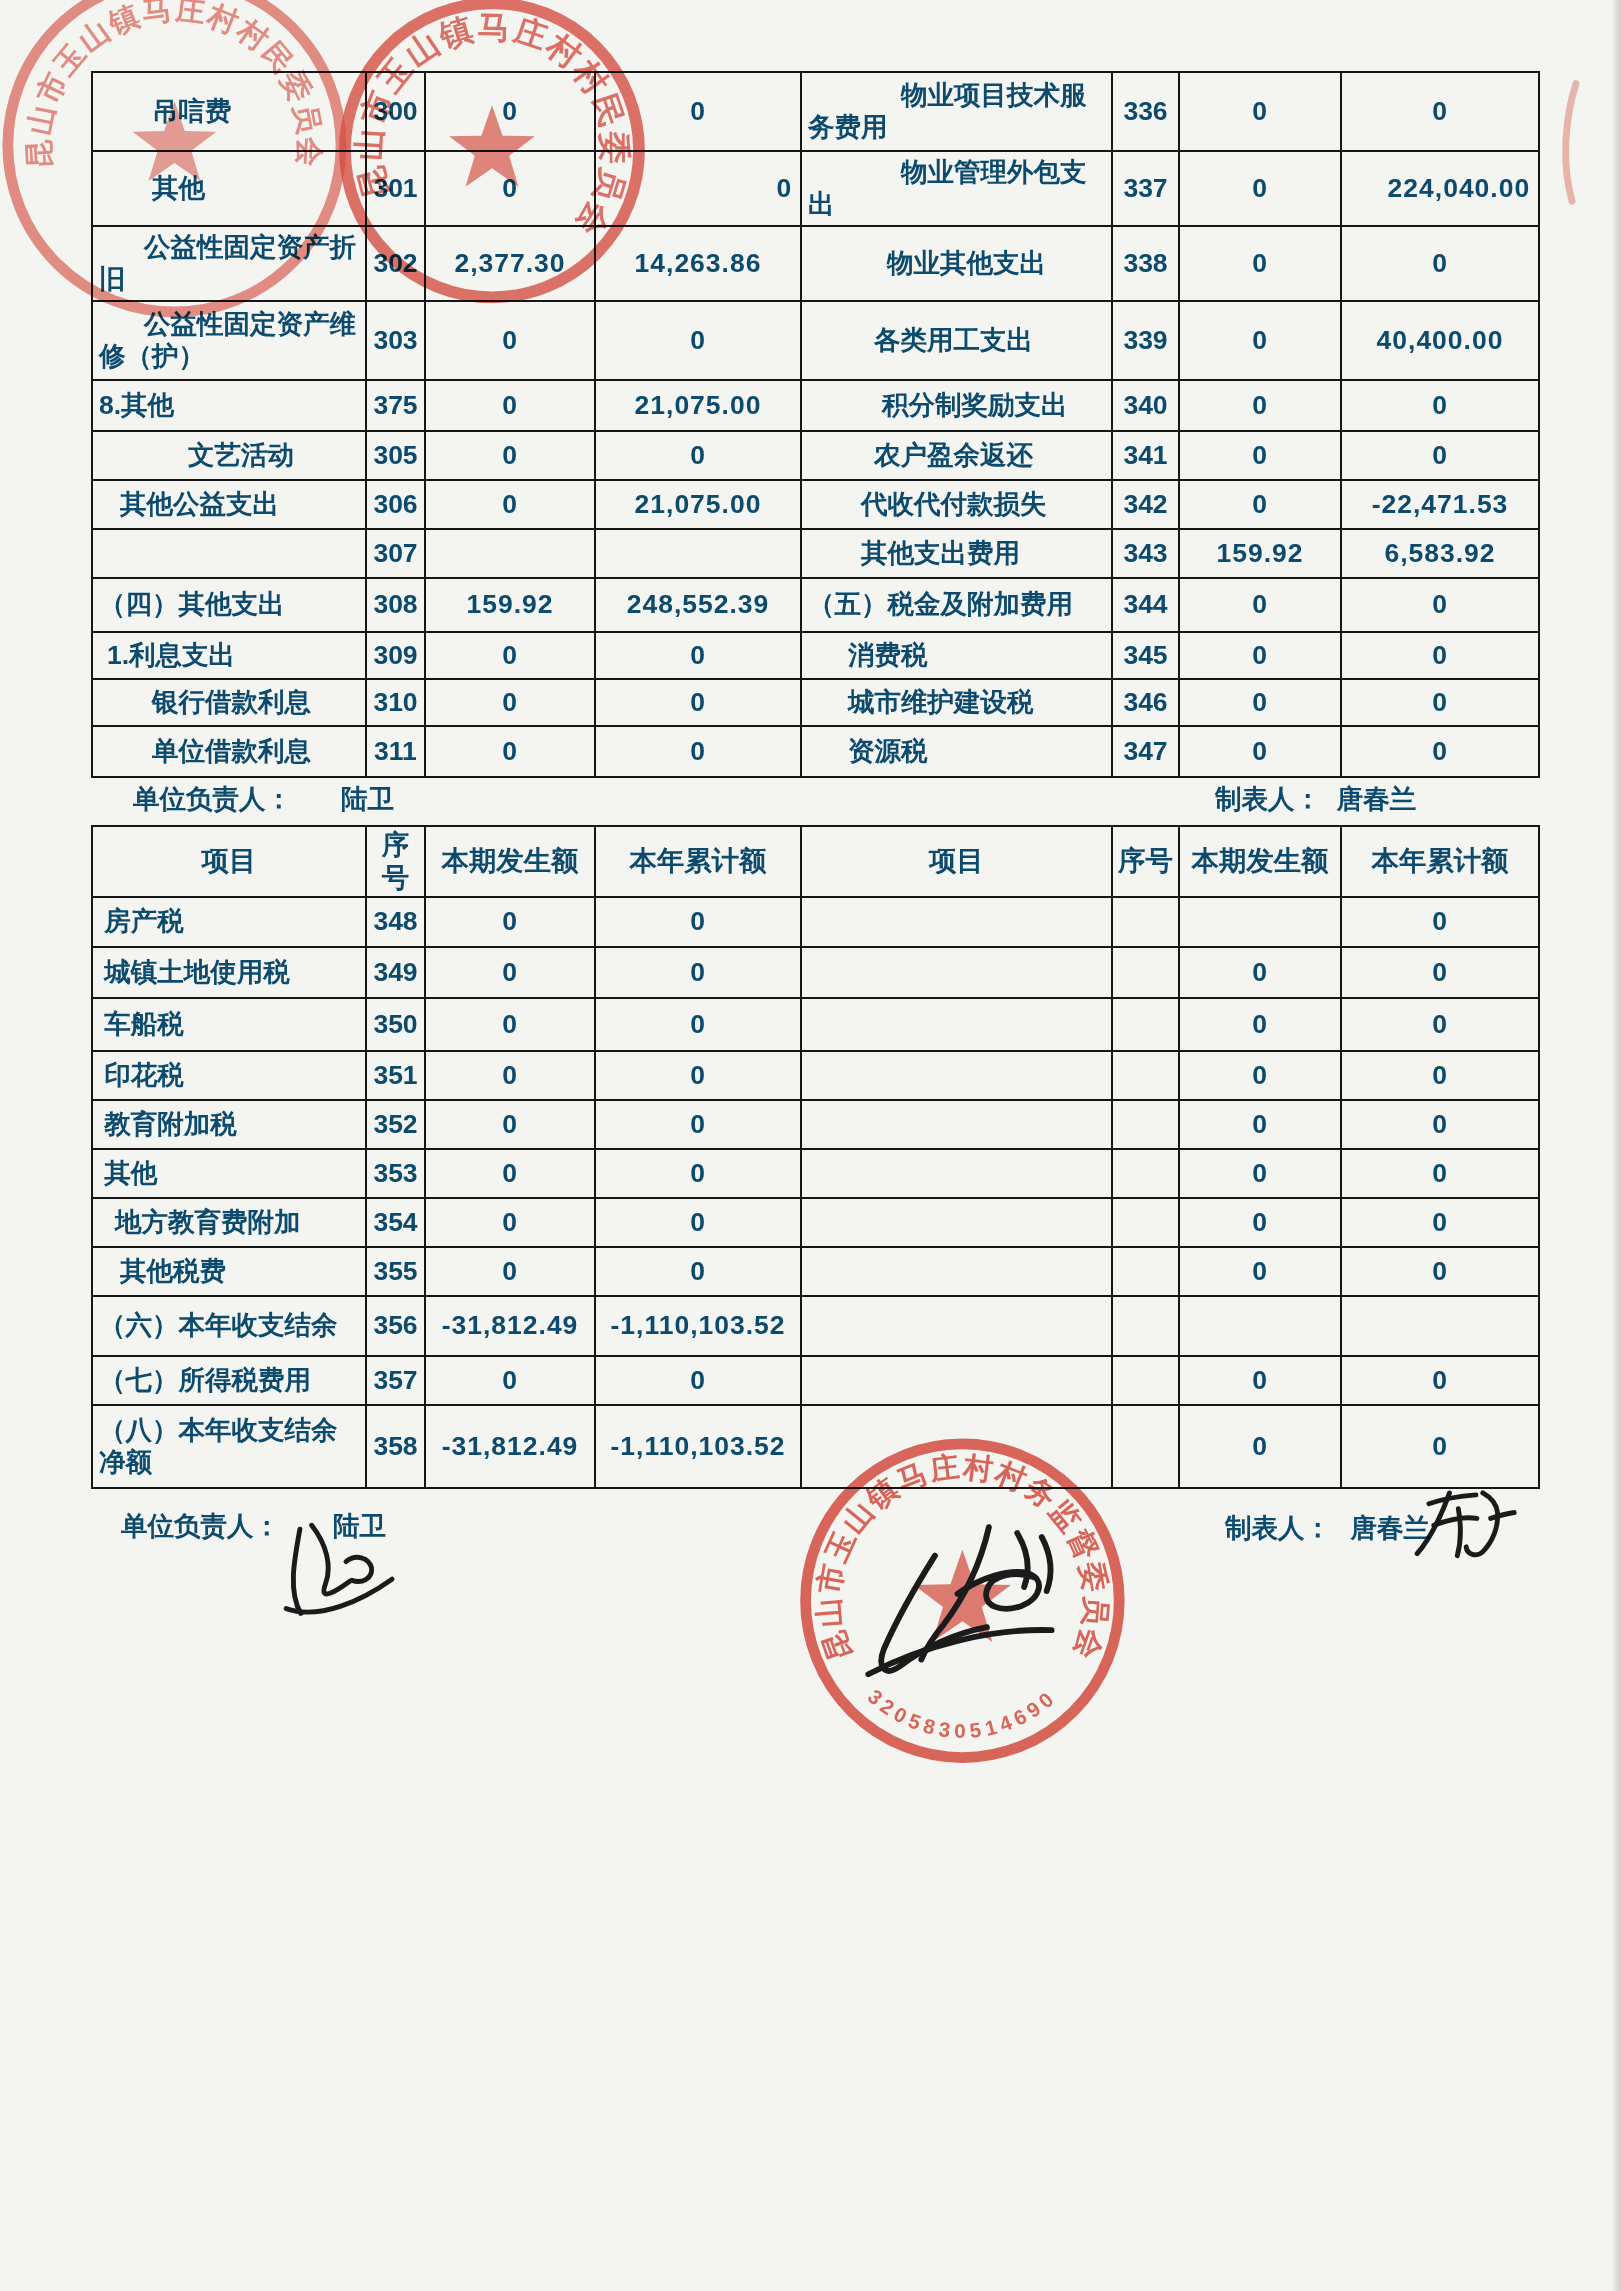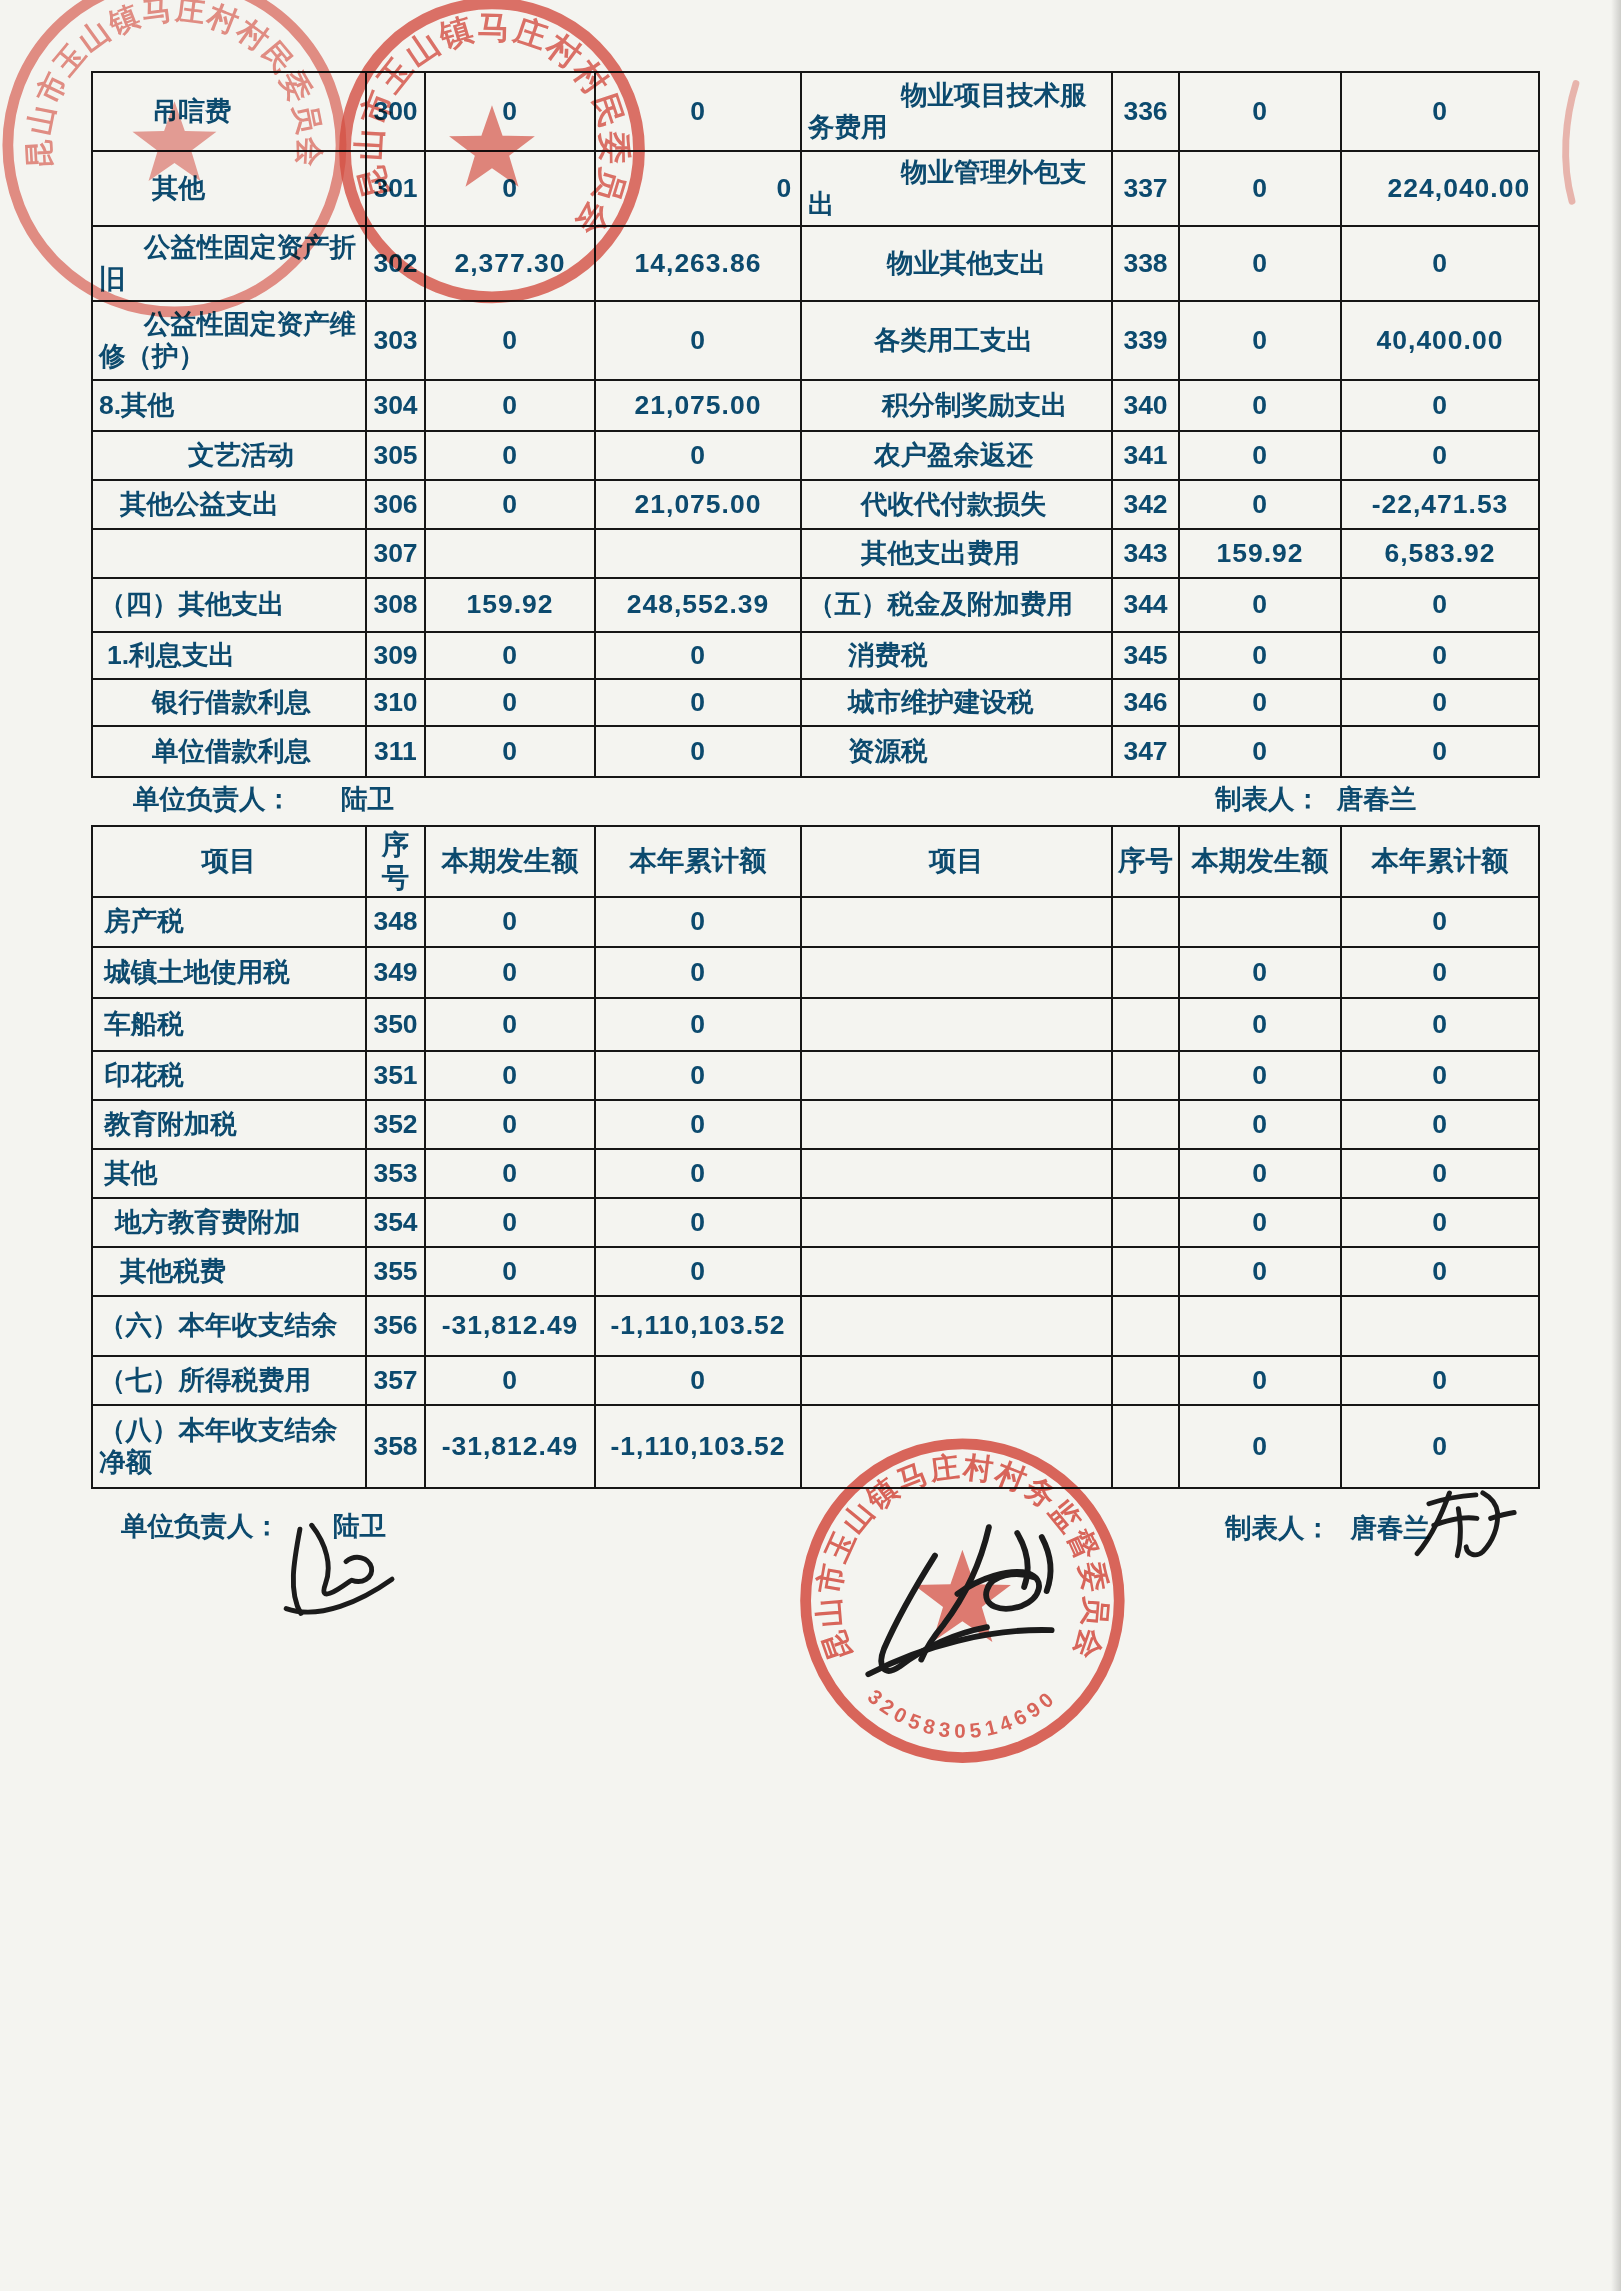--- a/index.html
+++ b/index.html
@@ -103,21 +103,21 @@
           <td class="ser">303</td>
           <td class="num">0</td>
           <td class="num">0</td>
           <td class="lbl" style="text-indent: 66px; border-radius: 20px;">各类用工支出</td>
           <td class="ser">339</td>
           <td class="num">0</td>
           <td class="num">40,400.00</td>
         </tr>
         <tr style="height: 51px;">
           <td class="lbl">8.其他</td>
-          <td class="ser">304</td>
+          <td class="ser">375</td>
           <td class="num">0</td>
           <td class="num">21,075.00</td>
           <td class="lbl" style="text-indent: 53px; padding-left: 27px;">积分制奖励支出</td>
           <td class="ser">340</td>
           <td class="num">0</td>
           <td class="num">0</td>
         </tr>
         <tr style="height: 49px;">
           <td class="lbl" style="text-indent: 21px; text-align: center;">文艺活动</td>
           <td class="ser">305</td>

